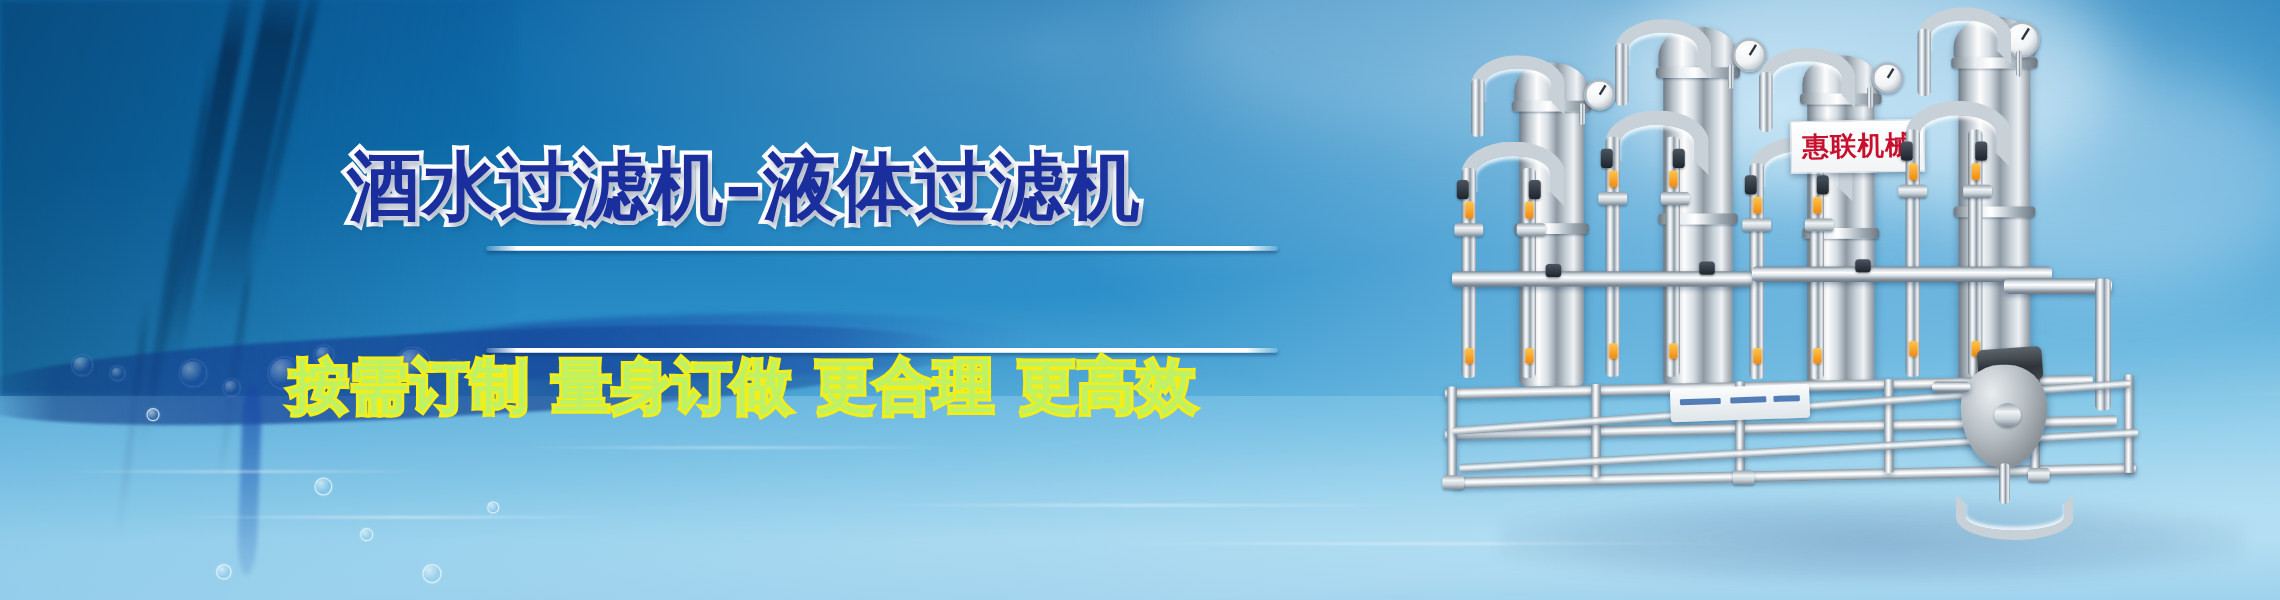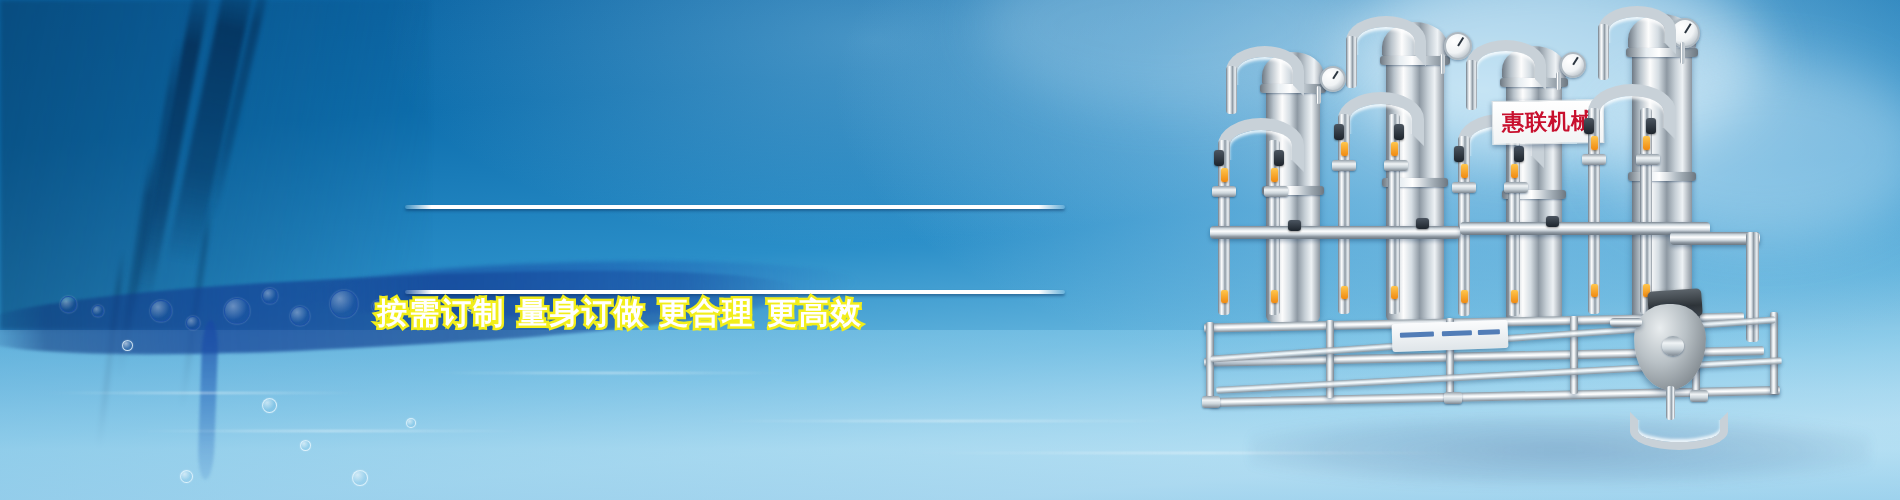--- a/index.html
+++ b/index.html
@@ -115,24 +115,24 @@
     font-weight:bold;
     letter-spacing:2px;
     color:#ffe000;
     -webkit-text-stroke:5px #e81f00;
     paint-order:stroke fill;
     white-space:nowrap;
   }
   .tagline{
     position:absolute;left:0;top:298px;width:1240px;
     text-align:center;
-    font-size:30px;line-height:1;
+    font-size:48px;line-height:1;
     font-weight:bold;
     letter-spacing:2px;
-    color:#ffffff;
+    color:#bef264;
     -webkit-text-stroke:5px #f2ee1a;
     paint-order:stroke fill;
     white-space:nowrap;
   }
 
   
   #machine{position:absolute;left:1230px;top:0;width:670px;height:500px;}
   .steel-v{
     background:linear-gradient(90deg,#6f7a85 0%,#b9c3cb 14%,#fdfdfd 30%,#d5dde3 44%,#8e99a3 58%,#c6cfd6 72%,#eef2f5 84%,#8a949e 100%);
   }
@@ -255,20 +255,21 @@
   <div class="bubble" style="left:122px;top:340px;width:9px;height:9px;"></div>
   <div class="bubble" style="left:262px;top:398px;width:13px;height:13px;"></div>
   <div class="bubble" style="left:300px;top:440px;width:9px;height:9px;"></div>
   <div class="bubble" style="left:180px;top:470px;width:11px;height:11px;"></div>
   <div class="bubble" style="left:352px;top:470px;width:14px;height:14px;"></div>
   <div class="bubble" style="left:406px;top:418px;width:8px;height:8px;"></div>
   <div class="bubble" style="left:466px;top:300px;width:10px;height:10px;"></div>
   <div class="bubble" style="left:520px;top:310px;width:8px;height:8px;"></div>
 
   <div id="copy">
+    <div class="title">酒水过滤机–液体过滤机</div>
     <div class="rule rule-top"></div>
     <div class="rule rule-bottom"></div>
     <div class="tagline">按需订制 量身订做 更合理 更高效</div>
   </div>
 
   <div class="shadow-pool"></div>
 
   <div id="machine">
 
     <div class="vessel steel-v" style="left:36px;top:72px;width:54px;height:250px;"></div>

